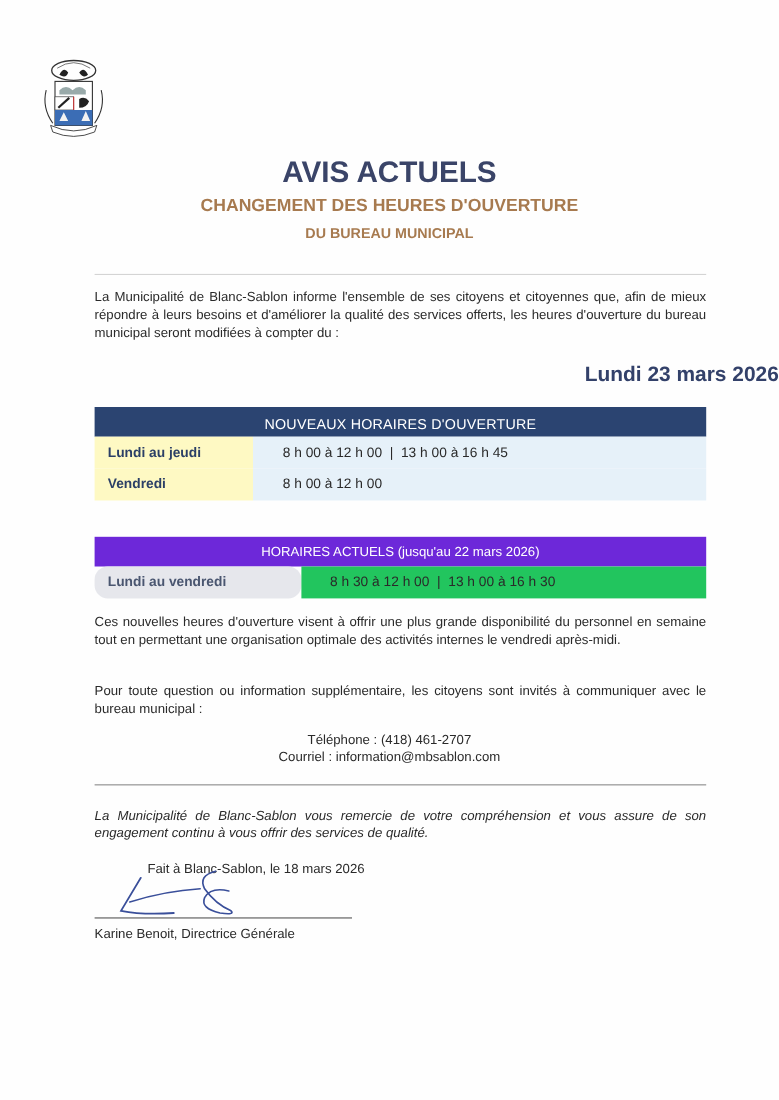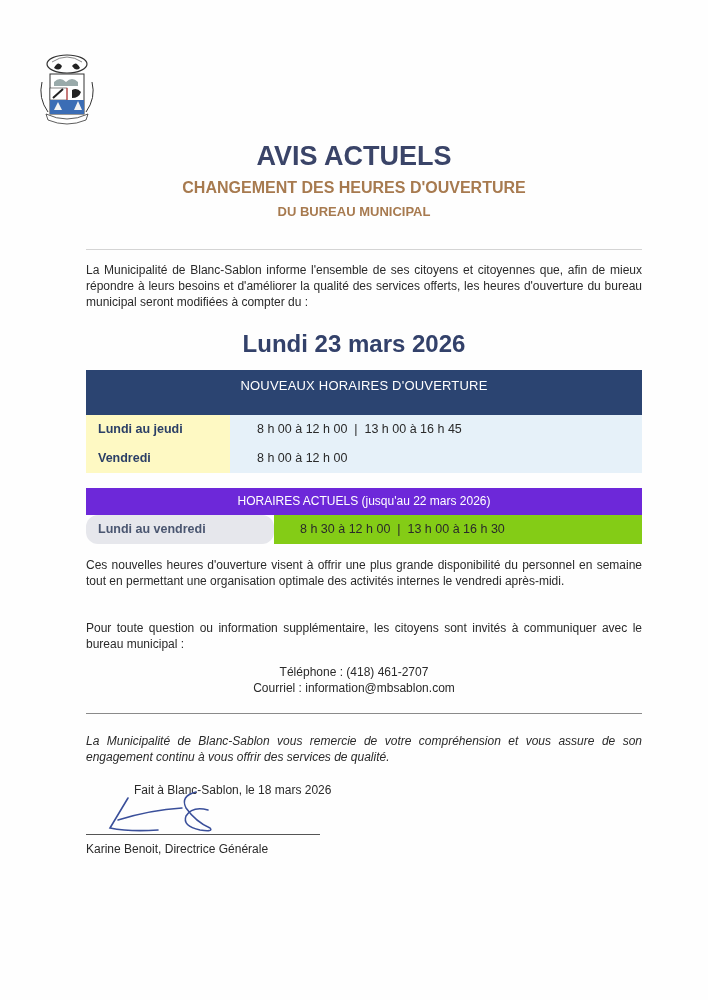--- a/index.html
+++ b/index.html
@@ -18,35 +18,35 @@
     .title { position: absolute; left: 0; width: 708px; text-align: center; }
     .t-avis { top: 141px; font-size: 27px; font-weight: bold; color: #3a4468; }
     .t-change { top: 179px; font-size: 16px; font-weight: bold; color: #a77a4f; }
     .t-bureau { top: 204px; font-size: 13px; font-weight: bold; color: #a77a4f; }
 
     .rule-faint { position: absolute; left: 86px; width: 556px; height: 1px; background: #d4d4d4; }
 
     .para { position: absolute; left: 86px; width: 556px; font-size: 12px; line-height: 16px; color: #2a2a2a; text-align: justify; }
     .p1 { top: 262px; }
 
-    .date-heading { position: absolute; top: 330px; left: 0; width: 708px; text-align: center; font-size: 24px; font-weight: bold; color: #33416a; }
+    .date-heading { position: absolute; top: 330px; left: 0; width: 708px; text-align: right; font-size: 19px; font-weight: bold; color: #33416a; }
 
     
     .tbl { position: absolute; left: 86px; width: 556px; }
     .tbl-new { top: 370px; }
-    .tbl-head-new { height: 45px; background: #2b4471; color: #ffffff; text-align: center; font-size: 13px; line-height: 31px; letter-spacing: 0.2px; }
+    .tbl-head-new { height: 27px; background: #2b4471; color: #ffffff; text-align: center; font-size: 13px; line-height: 31px; letter-spacing: 0.2px; }
     .tbl-row { display: flex; height: 29px; }
     .tbl-new .cell-day { width: 144px; background: #fef9c3; color: #2b3f66; font-weight: bold; font-size: 12.5px; padding-left: 12px; line-height: 29px; }
     .tbl-new .cell-hours { flex: 1; background: #e6f1f9; color: #2a2a2a; font-size: 12.5px; padding-left: 27px; line-height: 29px; }
 
     
     .tbl-cur { top: 488px; }
     .tbl-head-cur { height: 27px; background: #6d28d9; color: #ffffff; text-align: center; font-size: 12px; line-height: 27px; }
     .tbl-cur .cell-day { width: 188px; background: #e6e7ec; color: #4a5670; font-weight: bold; font-size: 12.5px; padding-left: 12px; line-height: 29px; border-radius: 12px; }
-    .tbl-cur .cell-hours { flex: 1; background: #84cc16; color: #2a2a2a; font-size: 12.5px; padding-left: 26px; line-height: 29px; }
+    .tbl-cur .cell-hours { flex: 1; background: #22c55e; color: #2a2a2a; font-size: 12.5px; padding-left: 26px; line-height: 29px; }
 
     .p2 { top: 557px; }
     .p3 { top: 620px; }
 
     .contact { position: absolute; top: 664px; left: 0; width: 708px; text-align: center; font-size: 12px; line-height: 16px; color: #2a2a2a; }
 
     .rule-dark { position: absolute; top: 713px; left: 86px; width: 556px; height: 1px; background: #8a8a8a; }
 
     .closing { position: absolute; top: 733px; left: 86px; width: 556px; font-size: 12px; line-height: 16px; font-style: italic; color: #2a2a2a; text-align: justify; }
 

